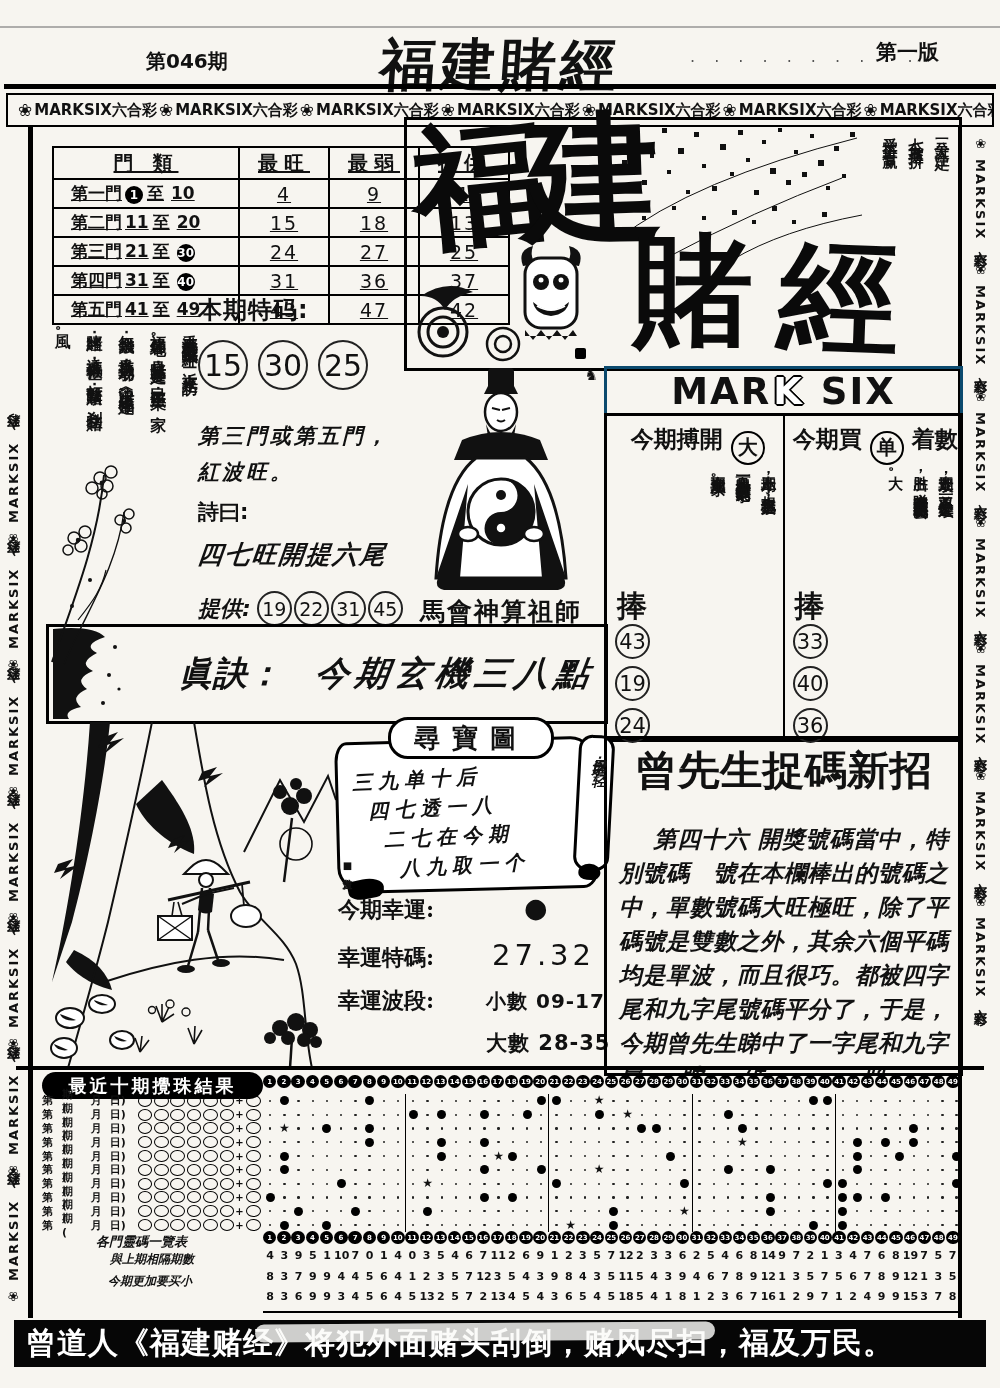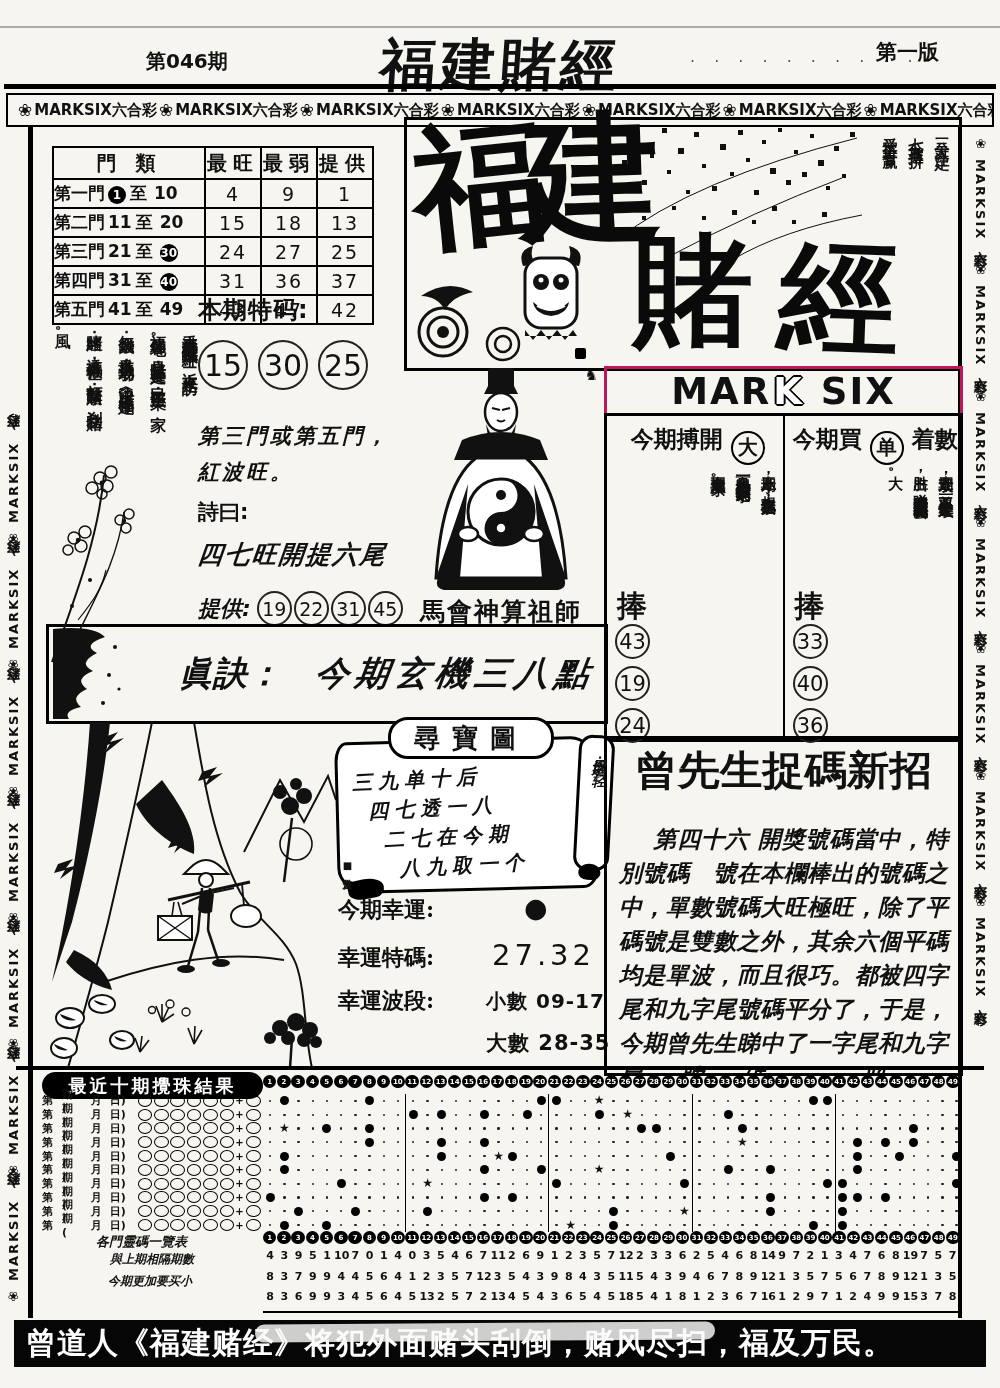--- a/index.html
+++ b/index.html
@@ -23,21 +23,21 @@
   .vbar-l{position:absolute;left:28px;top:126px;width:5px;height:1192px;background:#000;}
   .vbar-r{position:absolute;left:958px;top:126px;width:4px;height:1192px;background:#000;}
   .vstrip{position:absolute;top:130px;height:1180px;width:26px;writing-mode:vertical-rl;
       font-size:13px;font-weight:700;letter-spacing:2px;line-height:26px;overflow:hidden;}
   .vstrip-l{left:1px;transform:rotate(180deg);}
   .vstrip-r{left:967px;}
   .st-fl{margin:6px 0;}
   .st-tx{margin-bottom:10px;}
   
   .gate-table{position:absolute;left:52px;top:146px;border-collapse:collapse;}
-  .gate-table th,.gate-table td{border:2.2px solid #000;padding:0 0;}
+  .gate-table th,.gate-table td{border:2.2px solid #000;padding:0 17px;text-decoration:underline;}
   .gate-table th{font-size:20px;font-weight:900;height:30px;letter-spacing:6px;}
   .gate-cell{width:150px;font-size:17px;font-weight:800;height:27px;white-space:nowrap;}
   .num-cell{width:54px;text-align:center;font-size:19px;letter-spacing:2px;}
   .g-zhi{margin:0 4px;}
   .g-num{margin-left:3px;}
   .inv{display:inline-flex;align-items:center;justify-content:center;background:#000;color:#fff;
        border-radius:50%;width:18px;height:18px;font-size:12px;}
   
   .editorial{position:absolute;left:48px;top:322px;height:308px;width:154px;writing-mode:vertical-rl;
       font-size:16px;font-weight:700;line-height:1.55;letter-spacing:2px;z-index:2;}
@@ -72,21 +72,21 @@
   .slogans p{margin:0 0 0 7px;}
   .speckles{position:absolute;left:205px;top:0;}
   .oxsvg{position:absolute;left:0;top:124px;}
   .seal{position:absolute;left:168px;top:228px;width:11px;height:11px;background:#000;border-radius:2px;}
   
   .deity{position:absolute;left:398px;top:364px;width:206px;height:264px;}
   .deity-cap{position:absolute;bottom:0;left:0;right:0;text-align:center;font-size:25px;
       font-weight:900;letter-spacing:2px;}
   .horse{position:absolute;right:6px;top:2px;font-size:15px;}
   
-  .marksix{position:absolute;left:604px;top:366px;width:353px;height:44px;border:3px solid #be185d;
+  .marksix{position:absolute;left:604px;top:366px;width:353px;height:44px;border:3px solid #0c4a6e;
       display:flex;align-items:center;justify-content:center;font-size:37px;font-weight:900;
       letter-spacing:2px;transform-origin:center;}
   .msk{color:#fff;text-shadow:-2px 0 #000,2px 0 #000,0 -2px #000,0 2px #000,
       -1px -1px #000,1px 1px #000,-1px 1px #000,1px -1px #000;margin:0 2px;}
   .advice{position:absolute;left:604px;top:413px;width:353px;height:323px;border:3px solid #000;
       display:flex;}
   .adv-half{position:relative;width:50%;height:100%;}
   .adv-half.lft{border-right:2.5px solid #000;}
   .adv-title{position:absolute;top:8px;left:6px;right:0;text-align:center;font-size:23px;
       font-weight:900;white-space:nowrap;}

